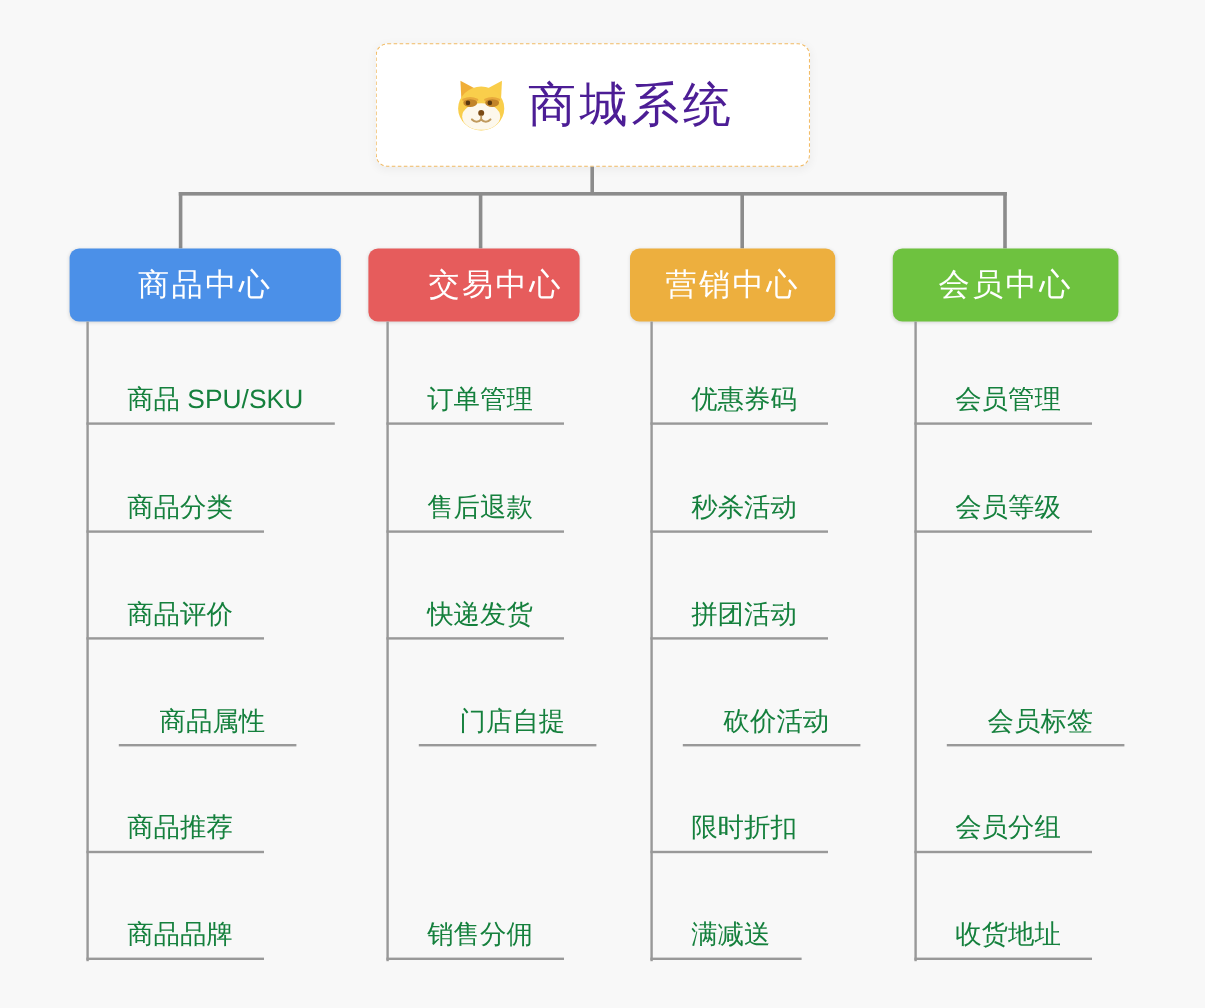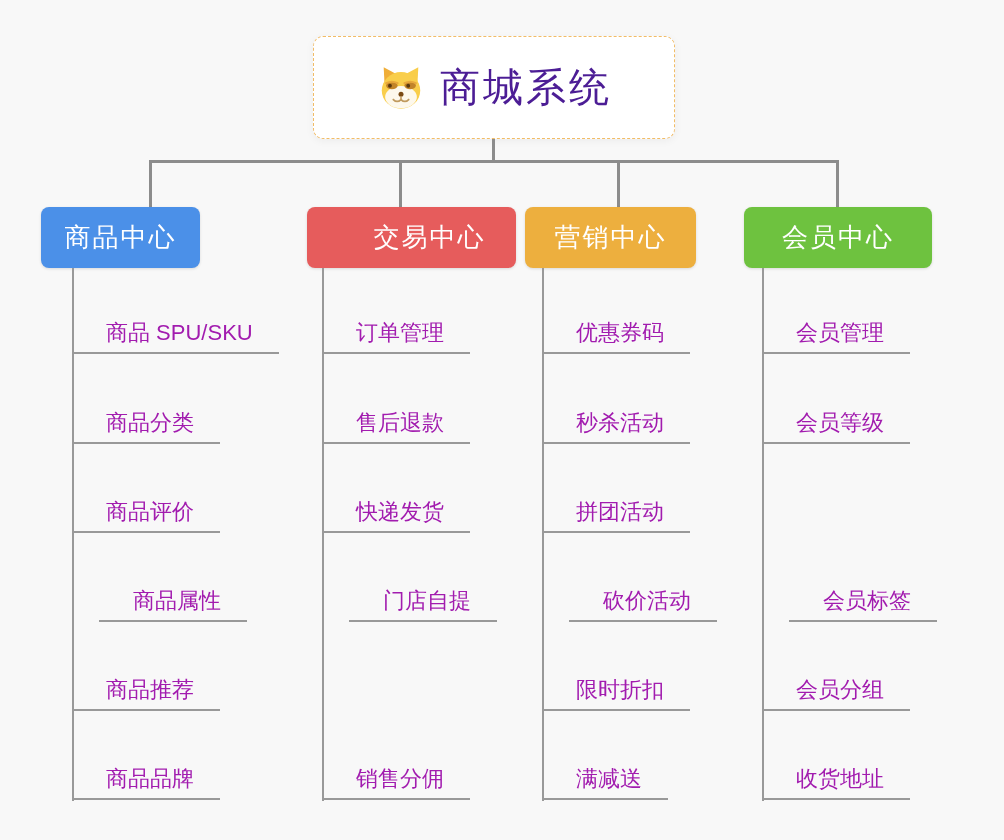--- a/index.html
+++ b/index.html
@@ -56,43 +56,43 @@
     display: flex;
     align-items: center;
     justify-content: center;
     color: #ffffff;
     font-size: 26px;
     letter-spacing: 2px;
     box-shadow: 0 1px 3px rgba(0,0,0,0.12);
     cursor: pointer;
     white-space: nowrap;
   }
-  .branch-0 { left: 41px;  width: 159px; }
-  .branch-1 { left: 307px; width: 209px; padding-left: 36px; }
+  .branch-0 { left: 58px;  width: 226px; }
+  .branch-1 { left: 307px; width: 176px; padding-left: 36px; }
   .branch-2 { left: 525px; width: 171px; }
   .branch-3 { left: 744px; width: 188px; }
 
   
   .trunk {
     position: absolute;
     top: 268px; height: 533px;
     width: 2px;
     background: #999999;
   }
   .trunk-0 { left: 72px; }
   .trunk-1 { left: 322px; }
   .trunk-2 { left: 542px; }
   .trunk-3 { left: 762px; }
 
   
   .leaf {
     position: absolute;
     line-height: 30px;
     font-size: 22px;
-    color: #a21caf;
+    color: #15803d;
     padding: 0 26px 4px 34px;
     border-bottom: 2px solid #999999;
     white-space: nowrap;
     cursor: pointer;
     text-align: center;
   }
   .c0 { left: 72px; }
   .c1 { left: 322px; }
   .c2 { left: 542px; }
   .c3 { left: 762px; }

